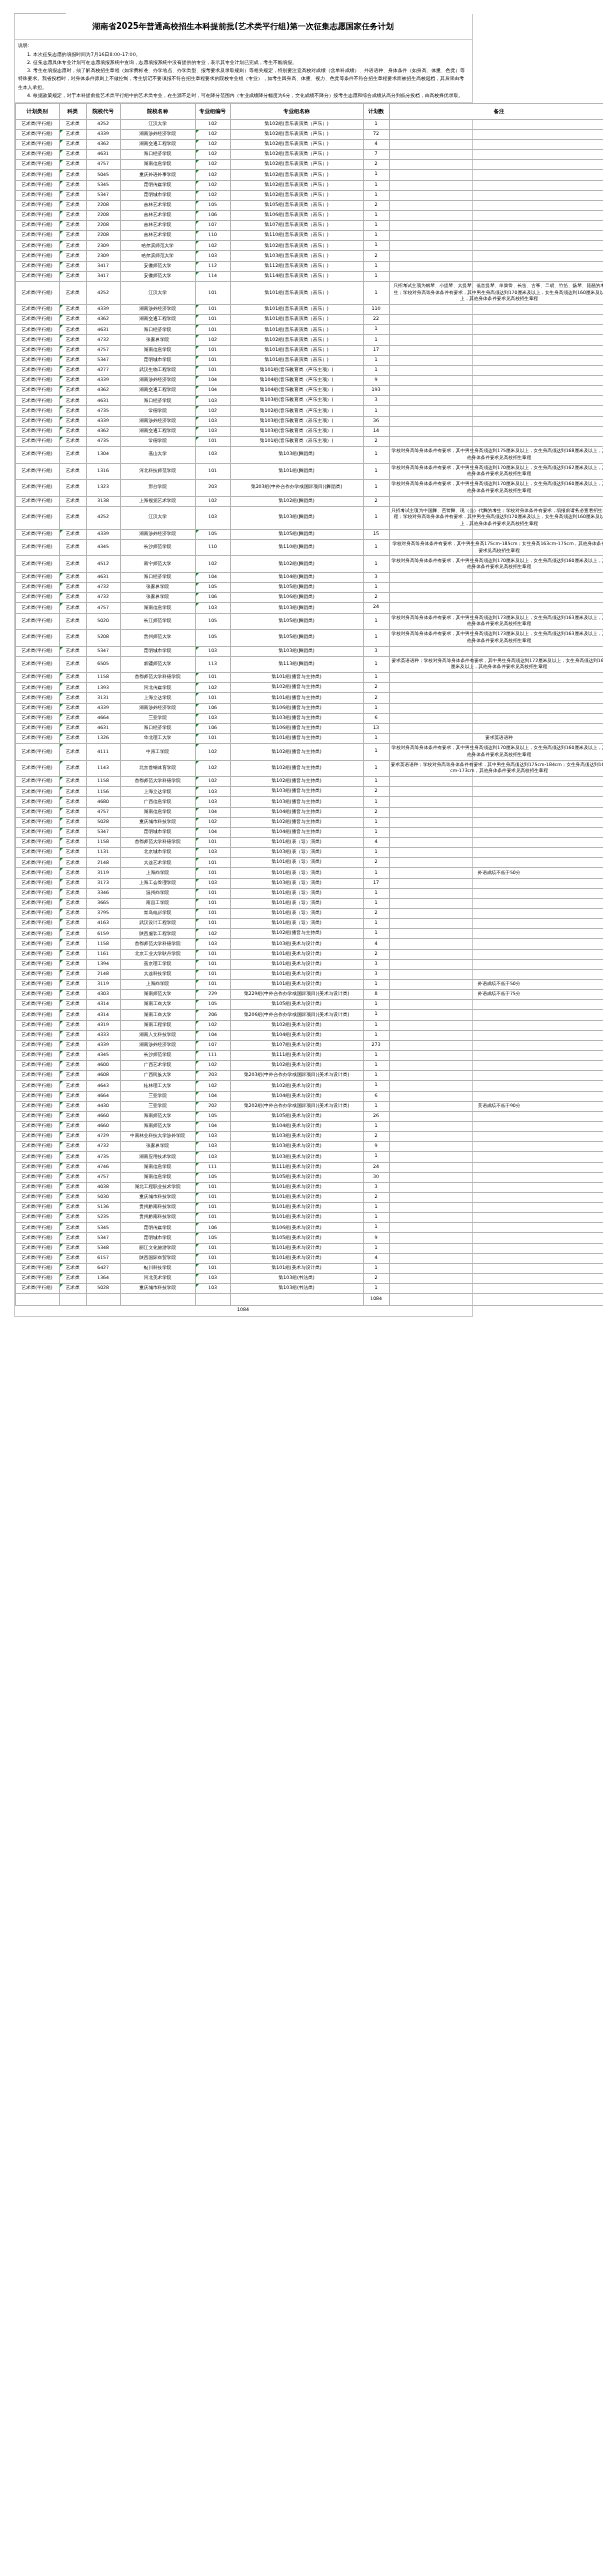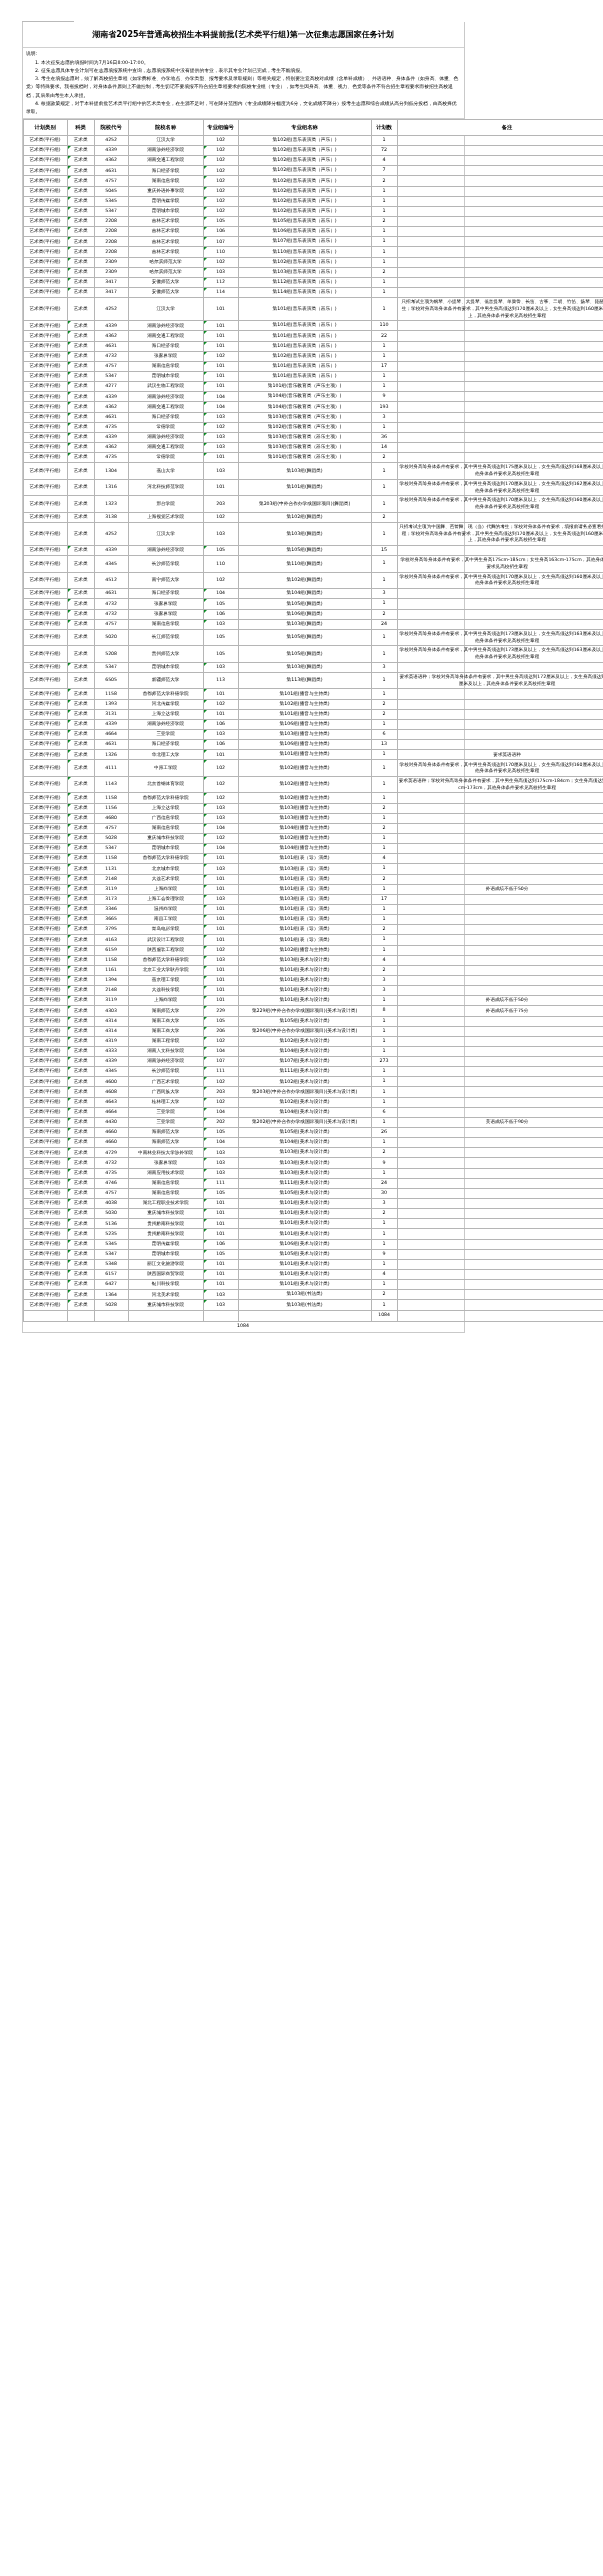--- a/index.html
+++ b/index.html
@@ -7,21 +7,21 @@
     margin: 0; padding: 0;
     background: #ffffff;
     font-family: "DejaVu Sans", "Liberation Sans", sans-serif;
   }
   body {
     width: 603px;
   }
   .page {
     width: 485px;
     position: relative;
-    padding: 16px;
+    padding: 8px;
   }
   .topbar {
     height: 5.6px;
     border-bottom: 0.6px solid #b9b9b9;
     width: 52px;
     margin-left: 5.6px;
   }
   .doc {
     border: 0.6px solid #c9c9c9;
     border-top: none;

